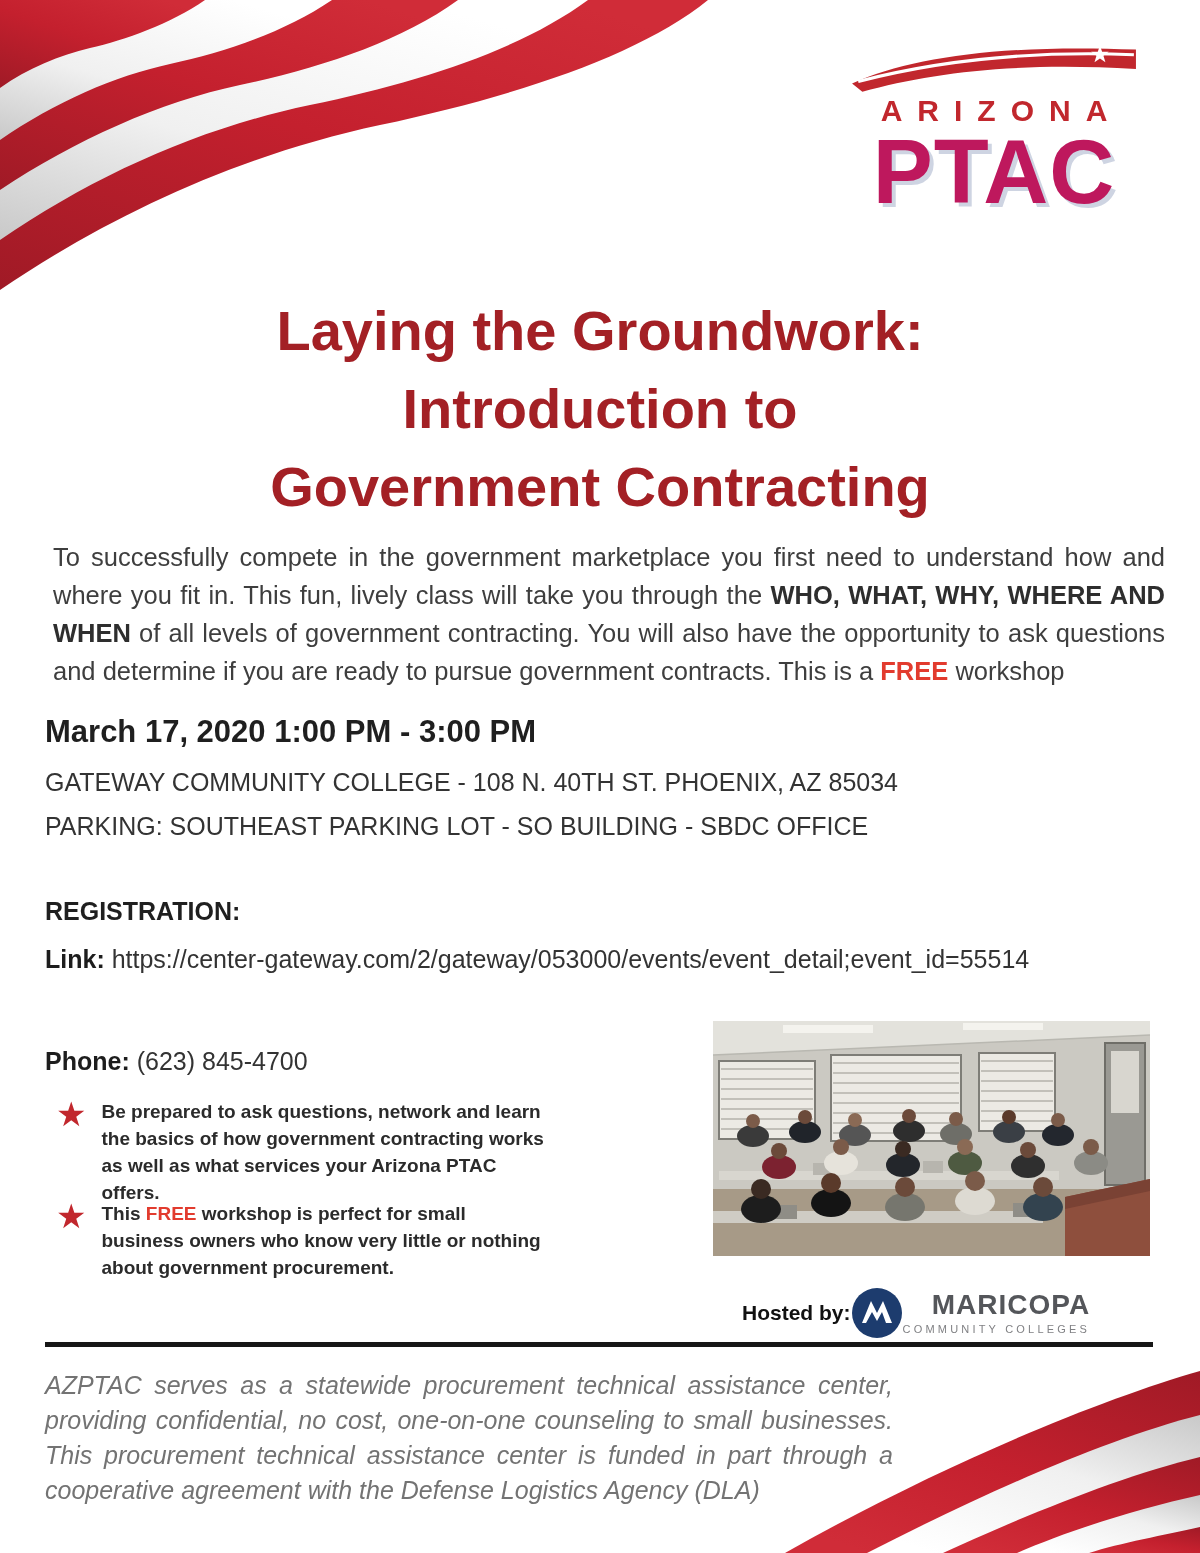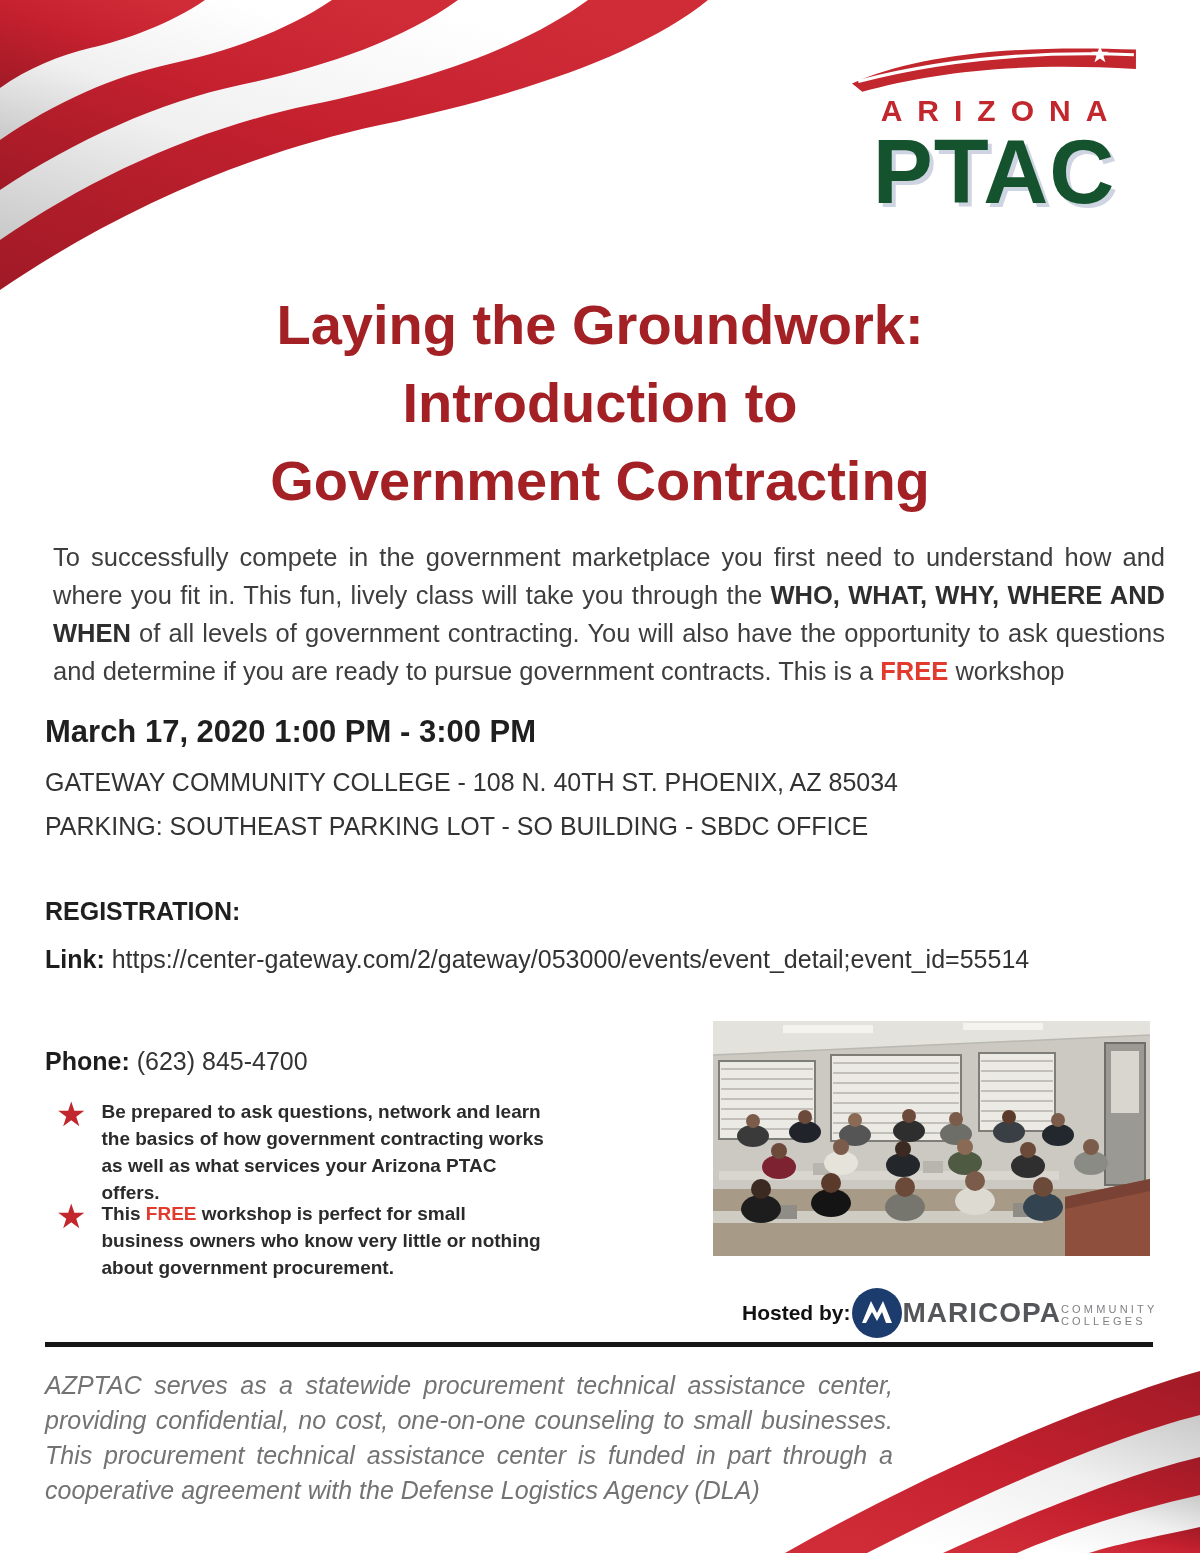--- a/index.html
+++ b/index.html
@@ -9,25 +9,25 @@
   }
   
   .flag-tl{position:absolute;top:0;left:0;width:760px;height:295px;}
   .flag-br{position:absolute;right:0;bottom:0;width:435px;height:190px;}
 
   
   .logo{position:absolute;top:38px;right:62px;width:288px;text-align:center;}
   .logo-swoosh{display:block;width:288px;height:54px;}
   .logo-arizona{display:block;color:#C1272D;font-size:30px;font-weight:600;
     letter-spacing:15px;padding-left:15px;margin-top:2px;}
-  .logo-ptac{display:block;color:#14532d;font-size:90px;font-weight:800;
+  .logo-ptac{display:block;color:#be185d;font-size:90px;font-weight:800;
     line-height:.95;letter-spacing:1px;margin-top:2px;
     text-shadow:4px 4px 0 rgba(30,61,123,.22);}
 
-  .title{position:absolute;top:286px;left:0;width:100%;text-align:center;
+  .title{position:absolute;top:292px;left:0;width:100%;text-align:center;
     color:#A32025;font-weight:700;font-size:56px;line-height:78px;}
   .title span{display:block;}
 
   .intro{position:absolute;top:530px;left:45px;width:1112px;
     font-size:25.5px;line-height:38px;text-align:justify;color:#3e3e3e;}
   .fw{font-weight:700;color:#2e2e2e;}
   .free{color:#E23B2E;font-weight:700;}
 
   .datetime{position:absolute;top:714px;left:45px;font-size:31px;font-weight:700;color:#1f1f1f;}
   .plainline{position:absolute;left:45px;font-size:25px;color:#333333;}
@@ -44,21 +44,21 @@
   .b2{top:1200px;}
   .star{color:#C1272D;font-size:34px;line-height:32px;flex:none;}
   .bullet-text{font-size:19px;line-height:27px;font-weight:700;color:#2b2b2b;}
 
   .photo{position:absolute;left:713px;top:1021px;width:437px;height:235px;}
   .photo svg{display:block;width:100%;height:100%;}
 
   .hosted{position:absolute;left:742px;top:1287px;display:flex;align-items:center;gap:0;}
   .hosted-label{font-size:21px;font-weight:700;color:#111111;white-space:nowrap;}
   .maricopa-logo{width:52px;height:52px;flex:none;}
-  .maricopa-wordmark{display:flex;flex-direction:row;align-items:flex-end;}
+  .maricopa-wordmark{display:flex;flex-direction:column;align-items:flex-end;}
   .maricopa-name{font-size:28px;font-weight:700;color:#54565A;letter-spacing:1px;line-height:1;}
   .maricopa-sub{font-size:11px;color:#808184;letter-spacing:3.2px;margin-top:4px;}
 
   .divider{position:absolute;top:1342px;left:45px;width:1108px;height:5px;background:#161616;}
 
   .footer{position:absolute;top:1368px;left:45px;width:848px;
     font-size:25px;line-height:35px;text-align:justify;color:#737373;font-style:italic;}
 </style>
 </head>
 <body>

